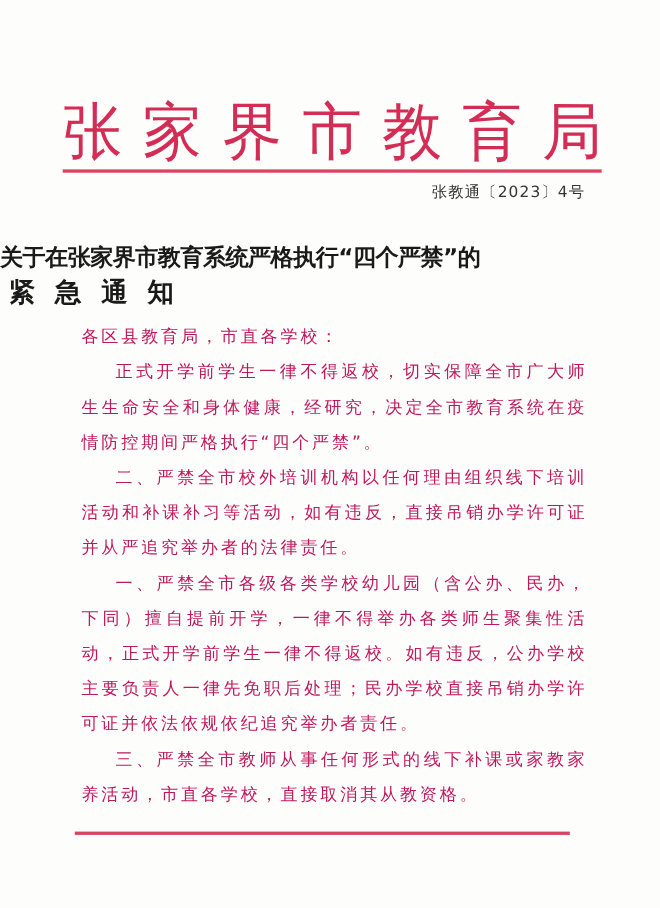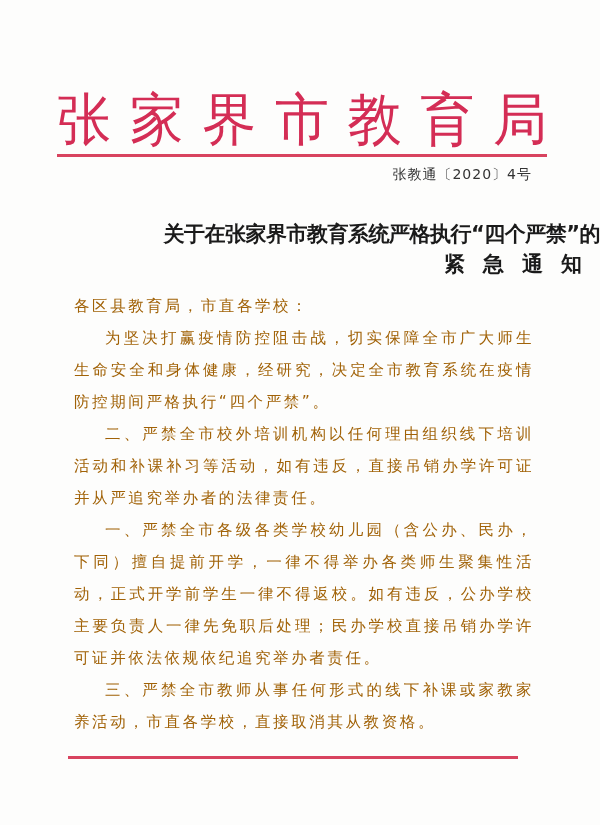--- a/index.html
+++ b/index.html
@@ -16,28 +16,28 @@
   .masthead span { display: inline-block; transform: scaleY(1.05); }
   .rule-top {
     position: absolute; left: 57px; top: 154px; width: 490px; height: 3px;
     background: #d8435f;
   }
   .doc-number {
     position: absolute; right: 68px; top: 166px; font-size: 14px; color: #333;
     font-family: "DejaVu Sans", sans-serif; letter-spacing: 1px;
   }
   .title {
-    position: absolute; left: 0; width: 600px; text-align: right;
+    position: absolute; left: 0; width: 600px; text-align: left;
     font-weight: bold; color: #1a1a1a; font-family: "DejaVu Sans", sans-serif;
   }
   .title-1 { top: 220px; font-size: 21px; letter-spacing: -0.5px; }
-  .title-2 { top: 250px; font-size: 21px; letter-spacing: 18px; padding-left: 18px; box-sizing: border-box; }
+  .title-2 { top: 250px; font-size: 24px; letter-spacing: 18px; padding-left: 8px; box-sizing: border-box; }
   .body-text {
     position: absolute; left: 74px; width: 460px; top: 290px;
-    font-size: 15.5px; line-height: 32px; color: #a16207;
+    font-size: 15.5px; line-height: 32px; color: #be185d;
     font-family: "DejaVu Sans", sans-serif; letter-spacing: 2.6px;
   }
   .body-text p { margin: 0; text-align: justify; }
   .body-text p.indent { text-indent: 2em; }
   .rule-bottom {
     position: absolute; left: 68px; top: 756px; width: 450px; height: 3px;
     background: #d8435f;
   }
 </style>
 </head>
@@ -48,26 +48,26 @@
   <span>家</span>
   <span>界</span>
   <span>市</span>
   <span>教</span>
   <span>育</span>
   <span>局</span>
 </div>
 
 <div class="rule-top"></div>
 
-<div class="doc-number">张教通〔2020〕4号</div>
+<div class="doc-number">张教通〔2023〕4号</div>
 
 <div class="title title-1">关于在张家界市教育系统严格执行“四个严禁”的</div>
 <div class="title title-2">紧急通知</div>
 
 <div class="body-text">
   <p>各区县教育局，市直各学校：</p>
-  <p class="indent">为坚决打赢疫情防控阻击战，切实保障全市广大师生生命安全和身体健康，经研究，决定全市教育系统在疫情防控期间严格执行“四个严禁”。</p>
+  <p class="indent">正式开学前学生一律不得返校，切实保障全市广大师生生命安全和身体健康，经研究，决定全市教育系统在疫情防控期间严格执行“四个严禁”。</p>
   <p class="indent">二、严禁全市校外培训机构以任何理由组织线下培训活动和补课补习等活动，如有违反，直接吊销办学许可证并从严追究举办者的法律责任。</p>
   <p class="indent">一、严禁全市各级各类学校幼儿园（含公办、民办，下同）擅自提前开学，一律不得举办各类师生聚集性活动，正式开学前学生一律不得返校。如有违反，公办学校主要负责人一律先免职后处理；民办学校直接吊销办学许可证并依法依规依纪追究举办者责任。</p>
   <p class="indent">三、严禁全市教师从事任何形式的线下补课或家教家养活动，市直各学校，直接取消其从教资格。</p>
 </div>
 
 <div class="rule-bottom"></div>
 
 </body></html>

